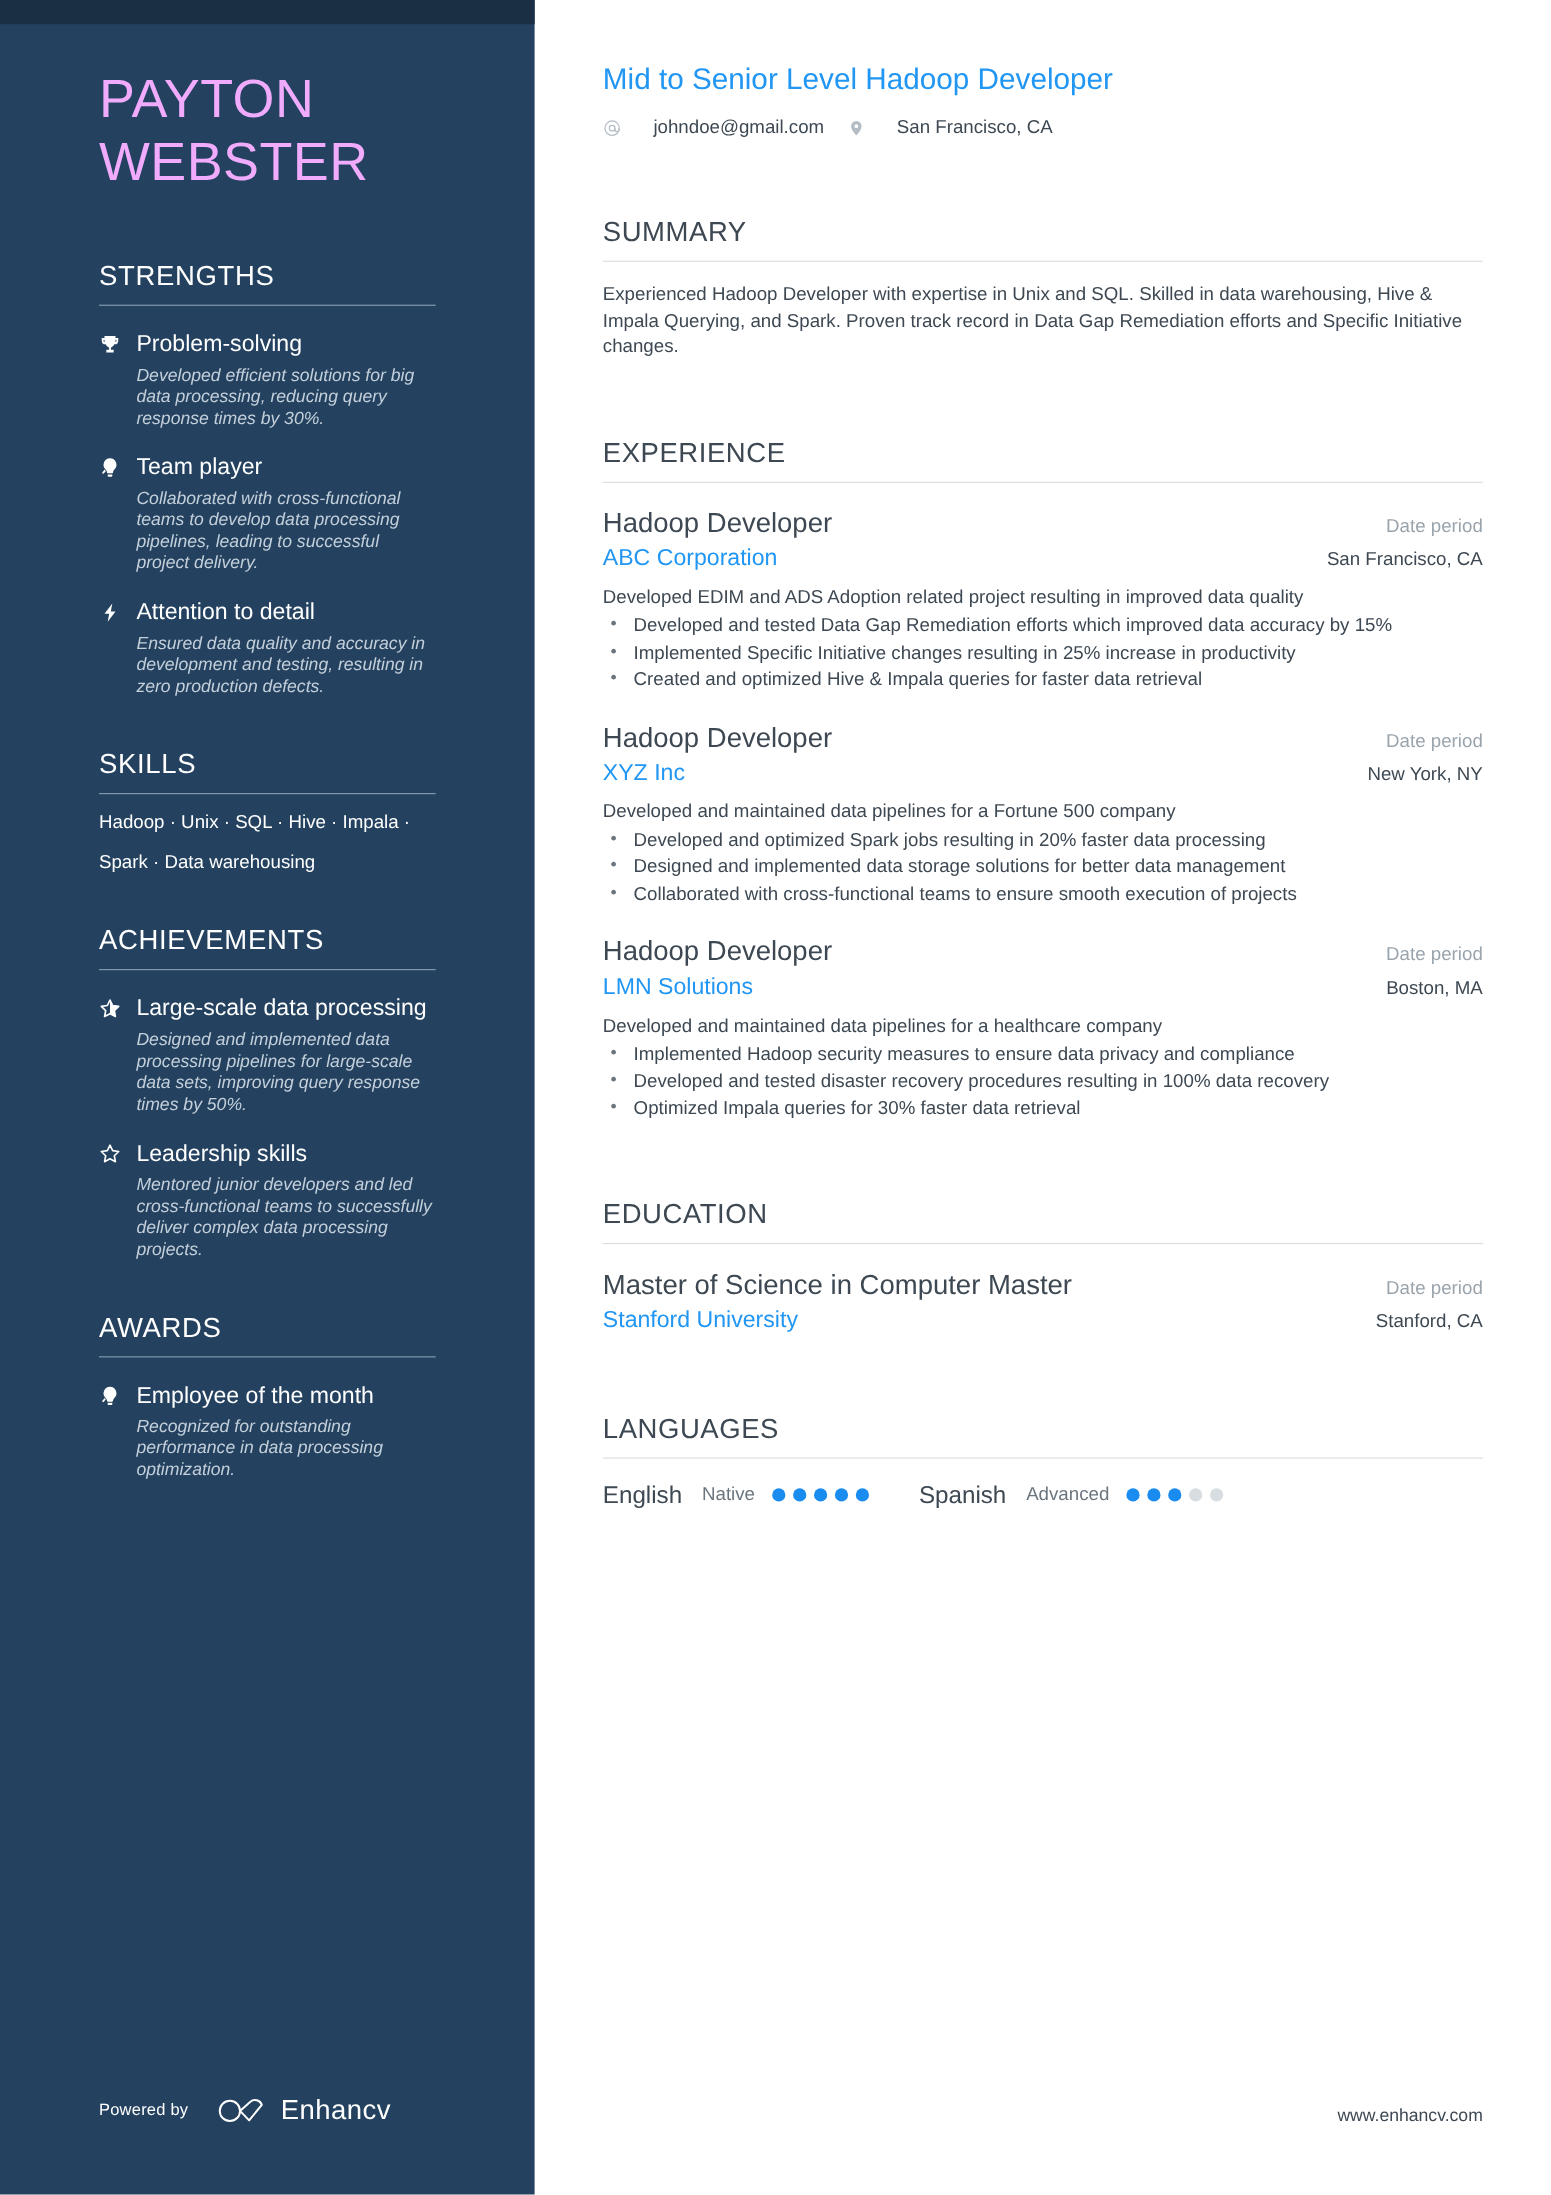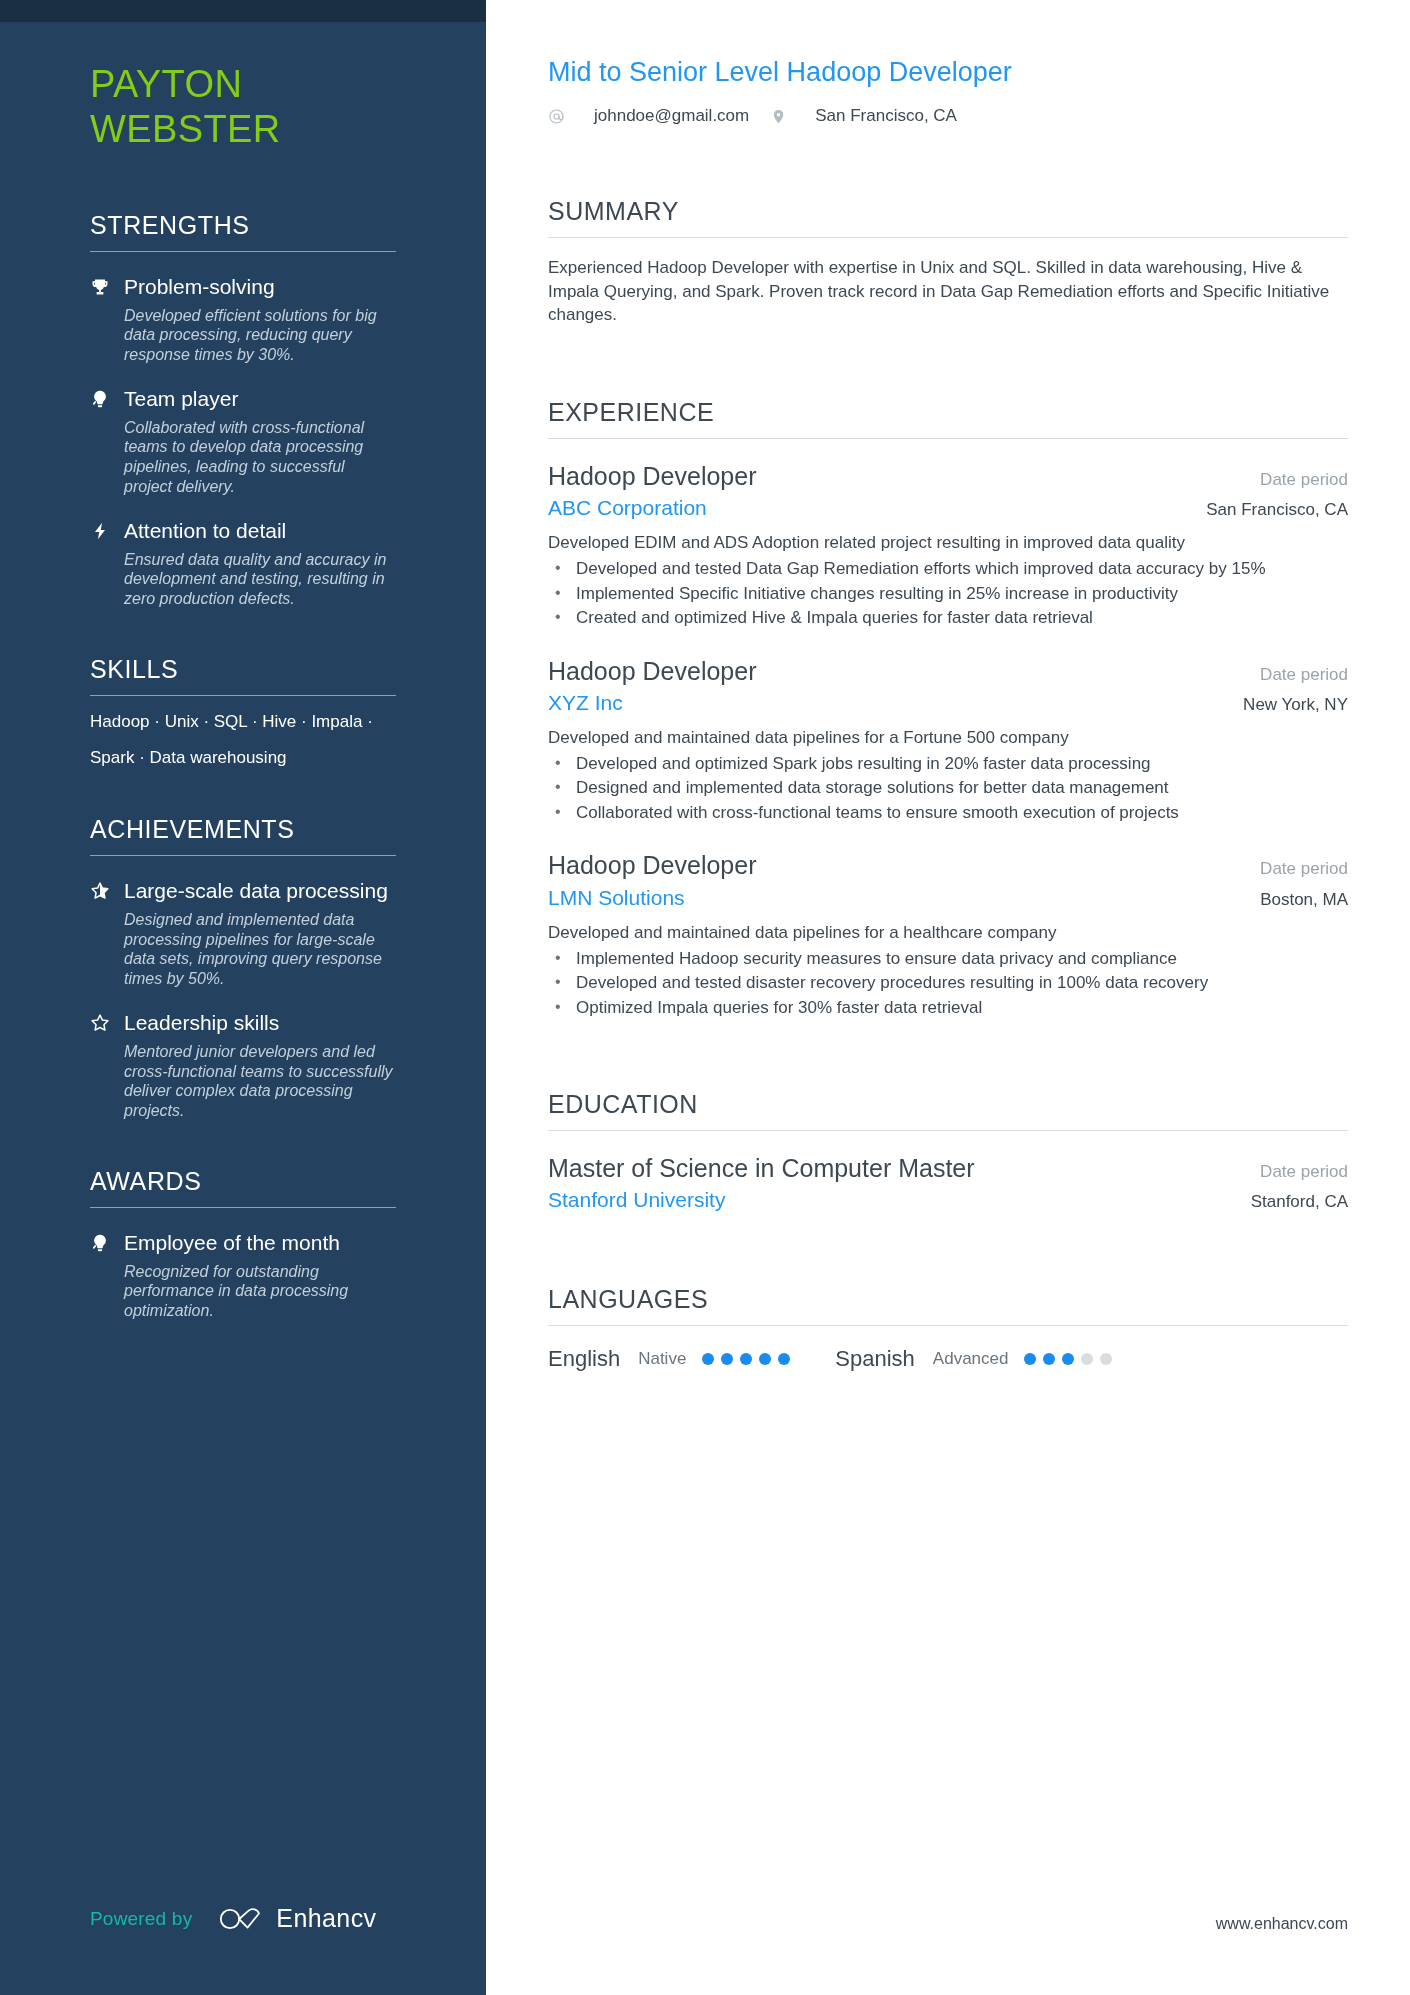--- a/index.html
+++ b/index.html
@@ -33,25 +33,25 @@
     position: absolute;
     top: 0; left: 0; right: 0;
     height: 22px;
     background: #1a2f44;
   }
 
   .name-block {
     padding-top: 62px;
   }
   .name-line {
-    font-size: 38px;
+    font-size: 49px;
     font-weight: 400;
     letter-spacing: 0.4px;
     line-height: 1.18;
-    color: #84cc16;
+    color: #f0abfc;
   }
 
   .side-section { margin-top: 46px; }
   .side-section.first { margin-top: 58px; }
 
   .side-heading {
     font-size: 25px;
     font-weight: 400;
     letter-spacing: 0.6px;
     color: #ffffff;
@@ -102,22 +102,22 @@
   }
 
   .sidebar-footer {
     position: absolute;
     left: 90px;
     bottom: 62px;
     display: flex;
     align-items: center;
   }
   .powered-label {
-    font-size: 19px;
-    color: #14b8a6;
+    font-size: 15px;
+    color: #ffffff;
     letter-spacing: 0.2px;
   }
   .brand-logo { margin-left: 26px; display: flex; align-items: center; }
   .brand-name {
     margin-left: 14px;
     font-size: 25px;
     color: #ffffff;
     letter-spacing: 0.4px;
   }
 

